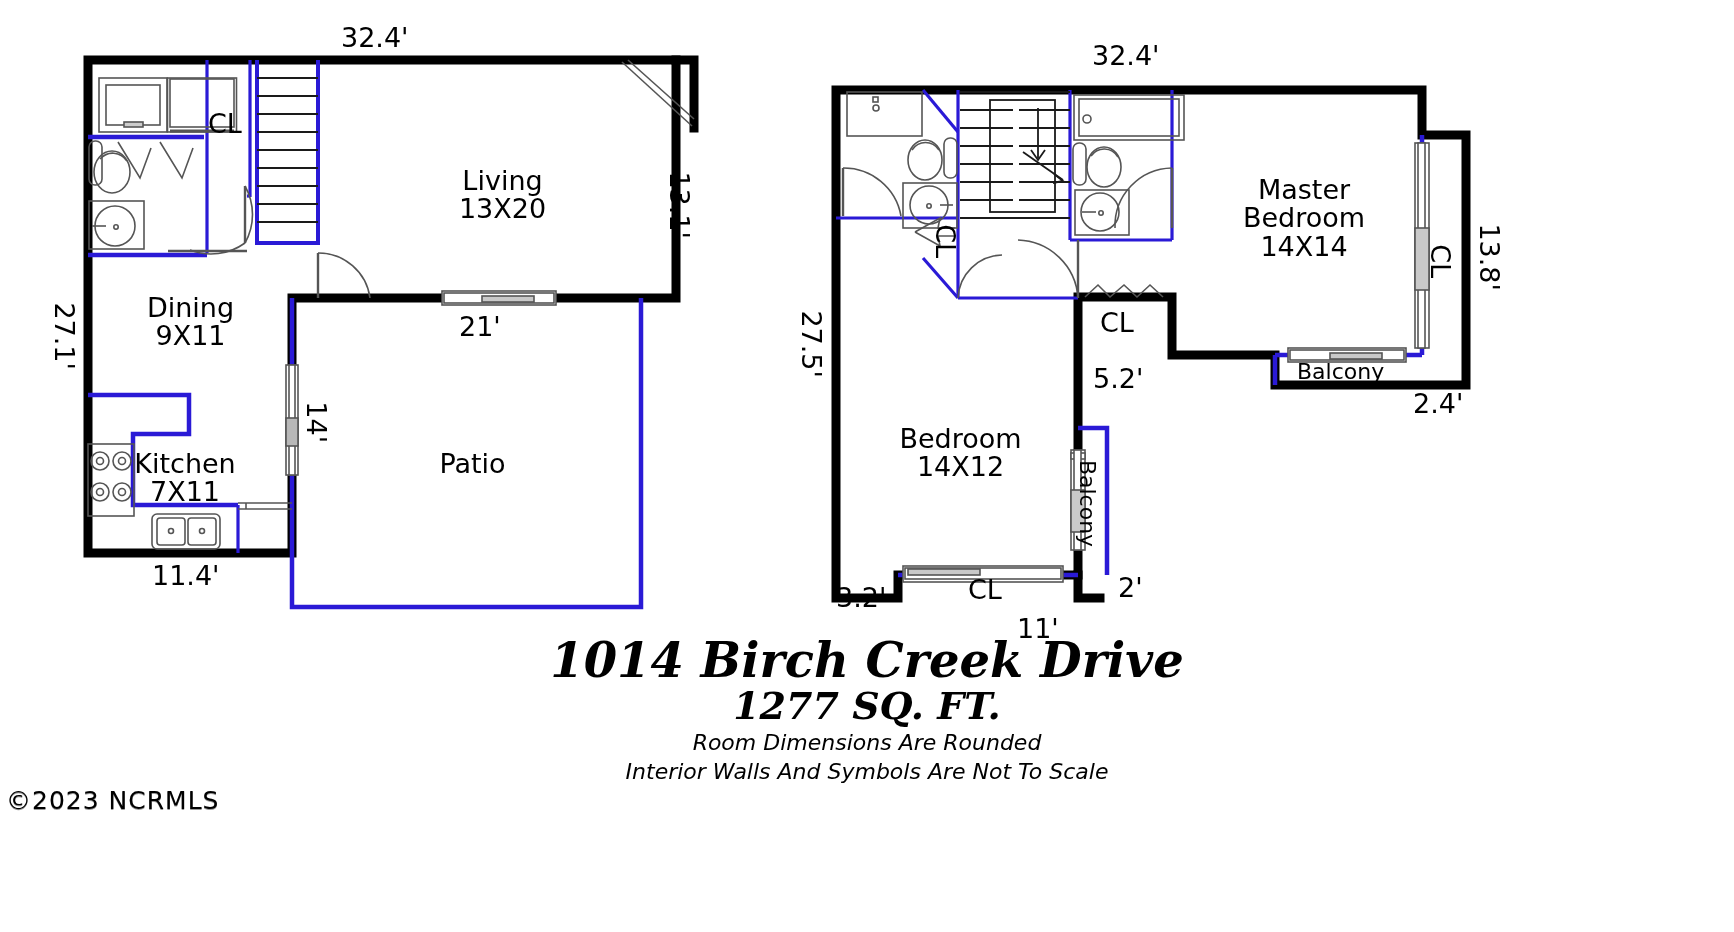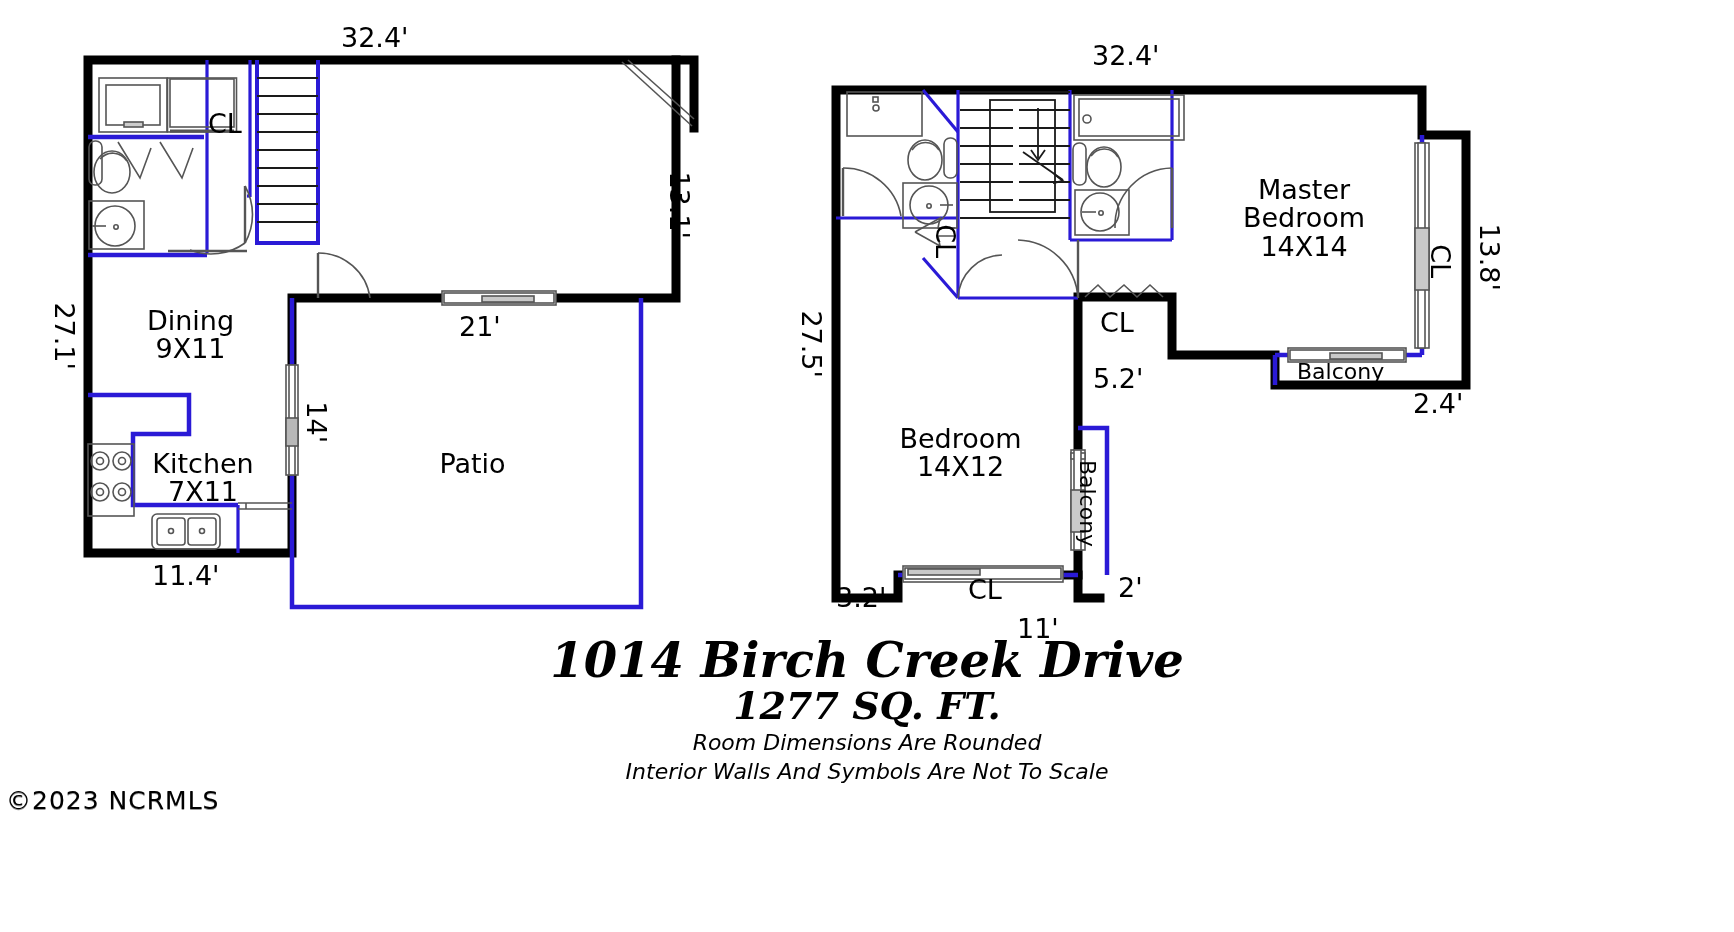--- a/index.html
+++ b/index.html
@@ -279,24 +279,25 @@
 </svg>
 
 <div class="lbl dim" style="left:341px;top:24px;">32.4'</div>
 
 <div class="lbl dim rot270" style="left:679px;top:191px;width:80px;text-align:center;margin-left:-40px;">13.1'</div>
 
 <div class="lbl dim rot270" style="left:64px;top:322px;width:90px;text-align:center;margin-left:-45px;">27.1'</div>
 
 <div class="lbl cl" style="left:208px;top:110px;">CL</div>
 
-
-<div class="lbl room" style="left:88px;width:205px;top:294px;margin-top:13px;"><span>Dining</span><br><span>9X11</span></div>
-
-<div class="lbl room" style="left:98px;width:210px;top:450px;"><span>Kitchen</span><br><span>7X11</span></div>
+<div class="lbl room" style="left:400px;width:205px;top:167px;"><span>Living</span><br><span>13X20</span></div>
+
+<div class="lbl room" style="left:88px;width:205px;top:294px;"><span>Dining</span><br><span>9X11</span></div>
+
+<div class="lbl room" style="left:80px;width:210px;top:450px;"><span>Kitchen</span><br><span>7X11</span></div>
 
 <div class="lbl room" style="left:370px;width:205px;top:450px;">Patio</div>
 
 <div class="lbl dim" style="left:459px;top:313px;">21'</div>
 
 <div class="lbl dim rot270" style="left:316px;top:408px;width:70px;text-align:center;margin-left:-35px;">14'</div>
 
 <div class="lbl dim" style="left:152px;top:562px;">11.4'</div>
 
 <div class="lbl dim" style="left:1092px;top:42px;">32.4'</div>

